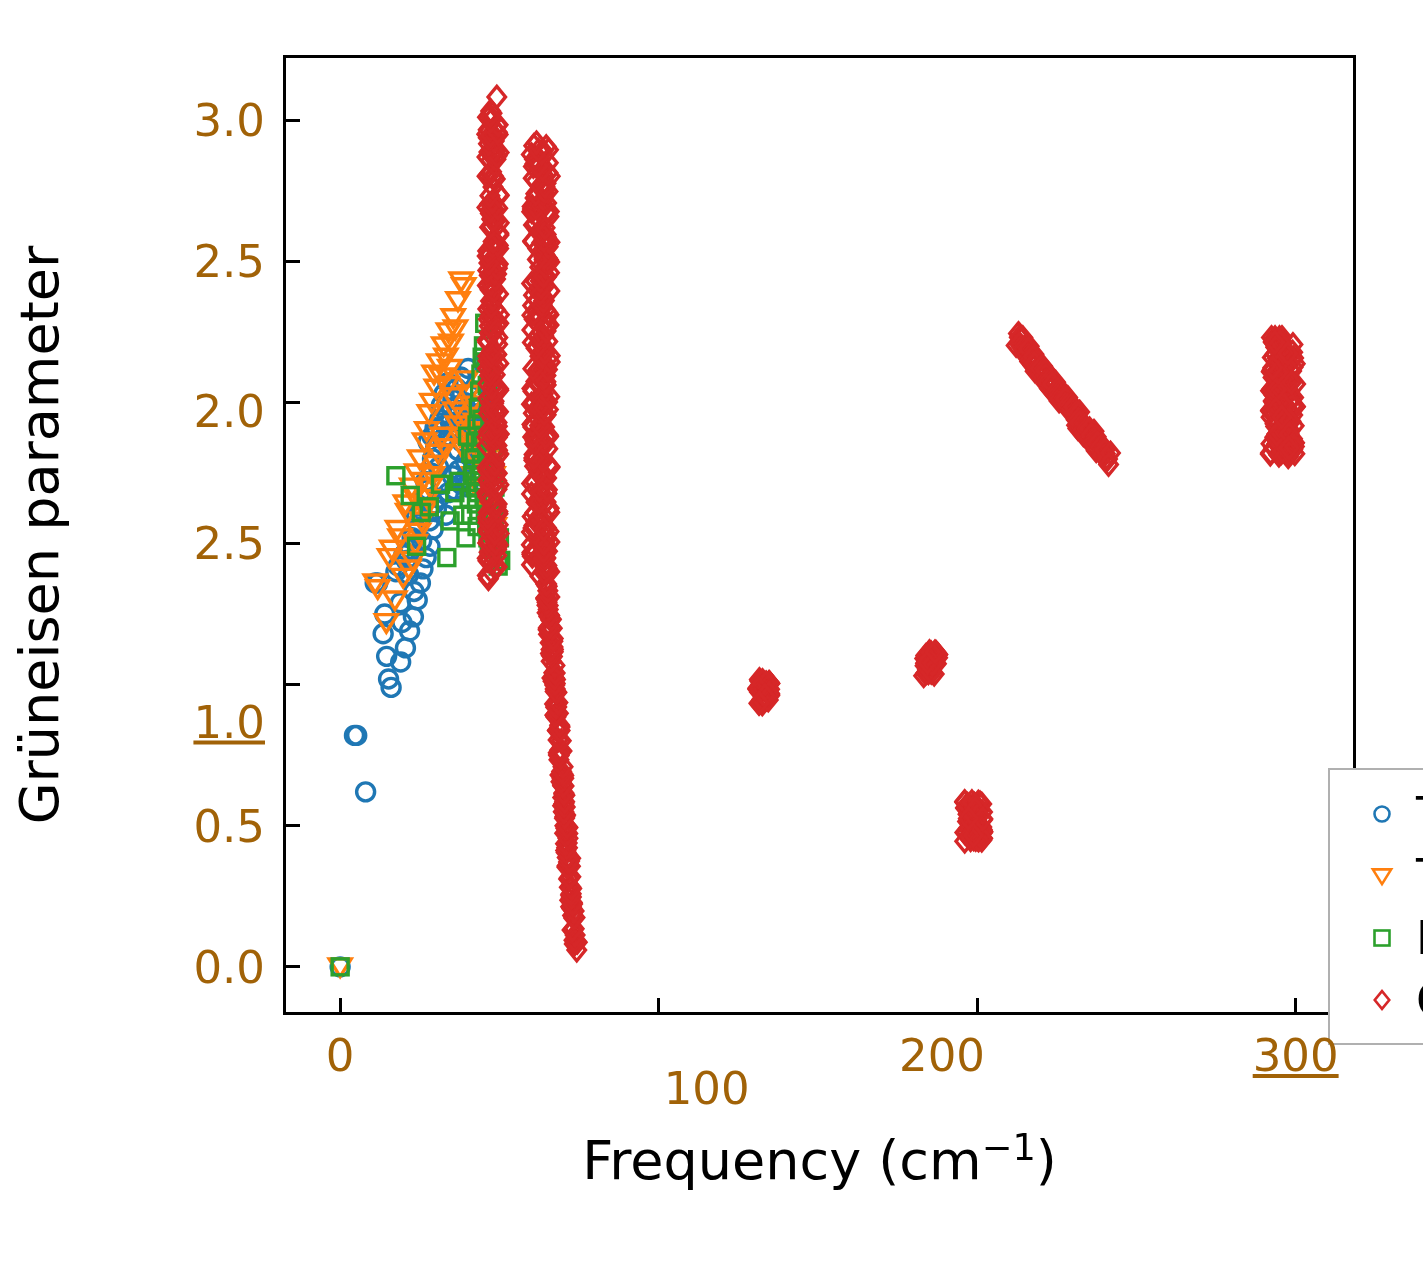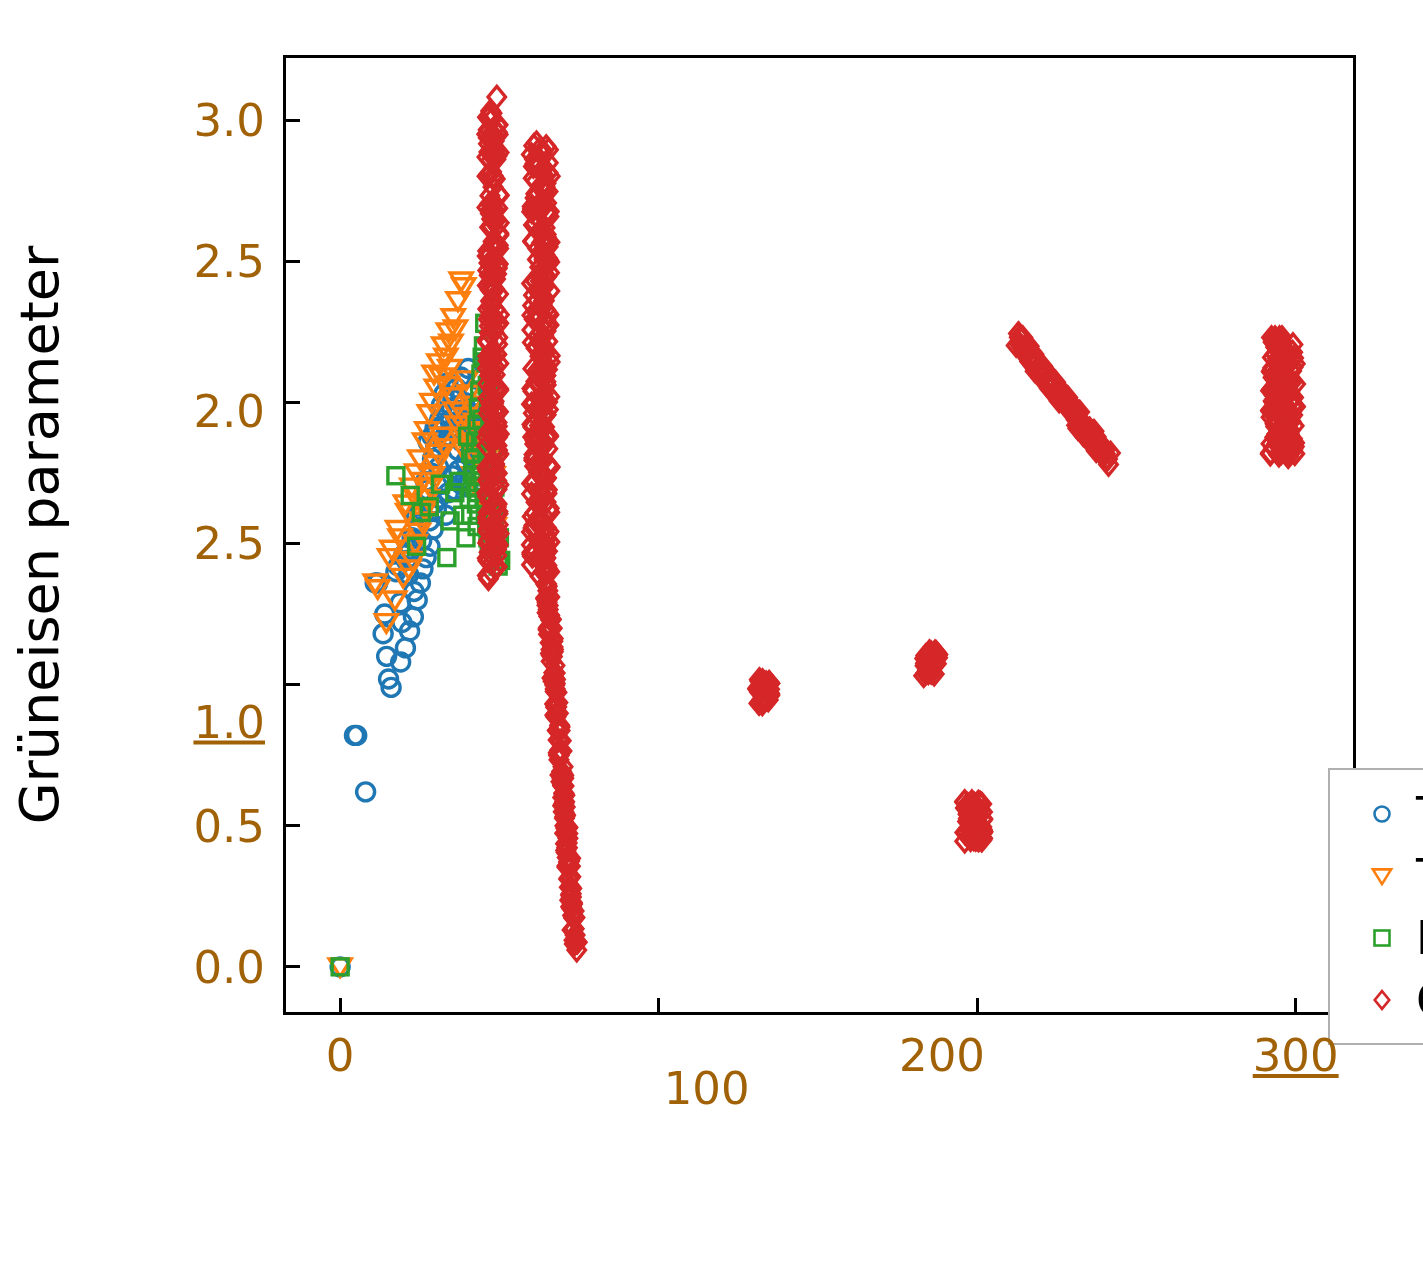--- a/index.html
+++ b/index.html
@@ -1372,14 +1372,15 @@
       </div>
   </div>
 
   <div id="xticklabels">
       <div class="ticklabel xticklabel" style="left: 340.146px; top: 1033px;">0</div>
       <div class="ticklabel xticklabel" style="left: 658.654px; top: 1066px; margin-left: 48px;">100</div>
       <div class="ticklabel xticklabel" style="left: 942px; top: 1033px;">200</div>
       <div class="ticklabel xticklabel" style="left: 1295.67px; top: 1033px; text-decoration: underline;">300</div>
     </div>
 
+  <div id="xlabel"><span>Frequency (cm</span><sup>−1</sup><span>)</span></div>
 
 </div>
 
 </body></html>

